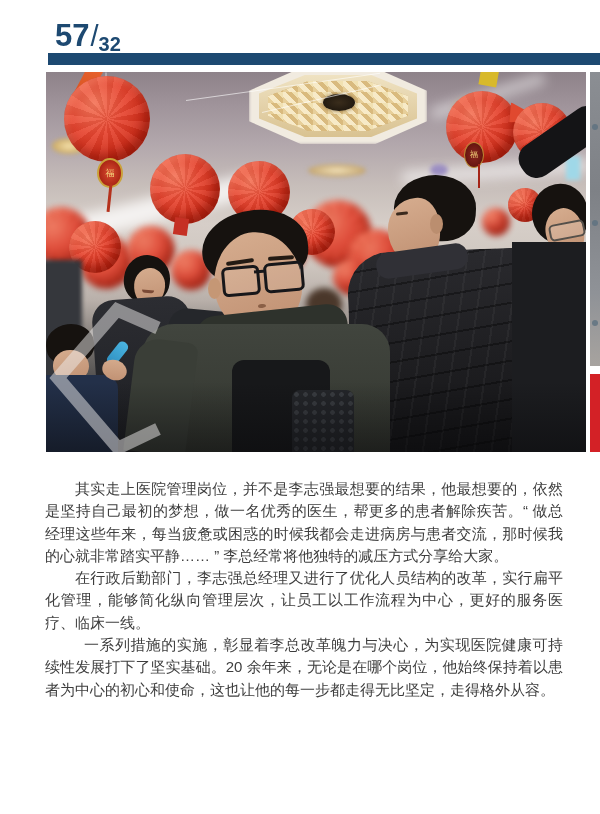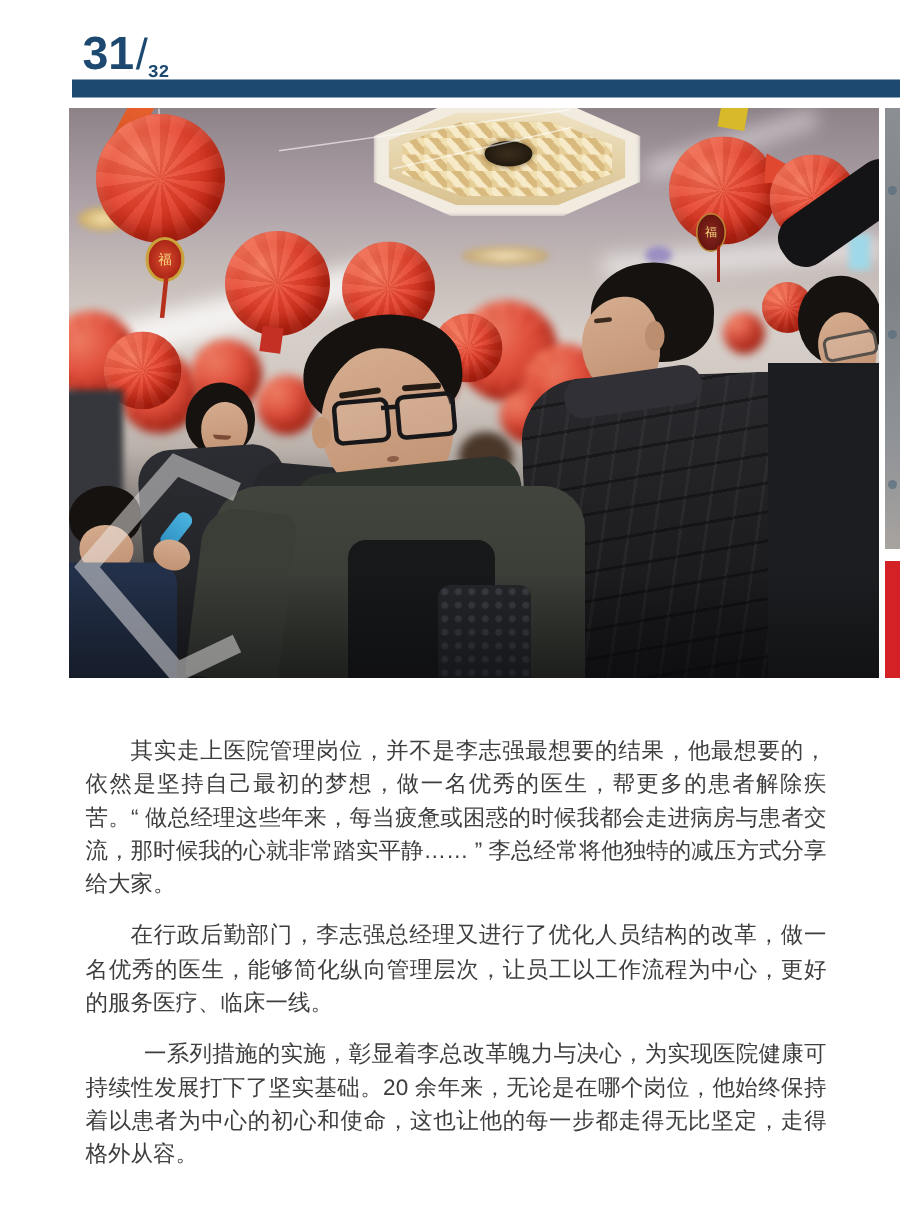--- a/index.html
+++ b/index.html
@@ -4,21 +4,21 @@
 <style>
   html,body{margin:0;padding:0;background:#ffffff;}
   #page{
     position:relative;width:600px;height:814px;background:#ffffff;
     overflow:hidden;font-family:"Liberation Sans","DejaVu Sans",sans-serif;
   }
   
   #pageno{position:absolute;left:55px;top:18px;color:#1d4971;white-space:nowrap;}
   #pageno .big{font-size:31px;font-weight:700;letter-spacing:0;}
   #pageno .slash{font-size:29px;font-weight:400;margin-left:1px;}
-  #pageno .small{font-size:12px;font-weight:700;vertical-align:-5px;font-family:Liberation Mono, monospace;}
+  #pageno .small{font-size:20px;font-weight:700;vertical-align:-5px;}
   #topbar{position:absolute;left:48px;top:53px;width:552px;height:12px;background:#1d4971;}
 
   
   #photo{position:absolute;left:46px;top:72px;width:540px;height:380px;overflow:hidden;
     background:linear-gradient(180deg,#8e8289 0%,#a0949b 9%,#b2a7ac 19%,#c7beba 30%,
       #d6cec8 40%,#cfc7c0 50%,#b9b0aa 60%,#77726e 72%,#403f40 85%,#27282a 100%);}
   .abs{position:absolute;}
 
   
   .cove{background:rgba(255,255,255,.75);filter:blur(6px);border-radius:10px;}
@@ -38,37 +38,37 @@
   .medal{position:absolute;border-radius:50%;display:flex;align-items:center;justify-content:center;}
   .fu{font-size:9px;color:#f3d77c;line-height:1;}
 
   
   .skin{background:linear-gradient(165deg,#d6ad8f,#bf8f71);}
   .hairblk{background:#16120f;}
 
   
   #article{position:absolute;left:45px;top:478px;width:518px;color:#3e3e3e;
     font-size:15px;line-height:22.3px;text-align:justify;}
-  #article p{margin:12px;text-indent:2em;}
+  #article p{margin:0;text-indent:2em;}
   #article p.p4{text-indent:2.6em;}
 
   
   #sliver-top{position:absolute;left:590px;top:72px;width:10px;height:294px;
     background:linear-gradient(180deg,#8b8e93 0%,#7e8186 40%,#8f9297 75%,#a7a39f 100%);}
   #sliver-top .dot{position:absolute;left:2px;width:6px;height:6px;border-radius:50%;
     background:#5d707f;opacity:.8;}
   #sliver-red{position:absolute;left:590px;top:374px;width:10px;height:78px;background:#d32126;}
 </style>
 </head>
 <body>
 
 <div id="page">
 
   <div id="pageno">
-    <span class="big">31</span><span class="slash">/</span><span class="small">32</span>
+    <span class="big">57</span><span class="slash">/</span><span class="small">32</span>
   </div>
 
   <div id="topbar"></div>
 
   <div id="photo">
 
     <div class="abs cove" style="left:-25px;top:128px;width:245px;height:24px;transform:rotate(-14deg);"></div>
     <div class="abs cove" style="left:355px;top:92px;width:190px;height:15px;transform:rotate(-4deg);opacity:.7;"></div>
     <div class="abs cove" style="left:382px;top:18px;width:120px;height:12px;transform:rotate(-18deg);opacity:.6;"></div>
 
@@ -194,17 +194,17 @@
 
   <div id="sliver-top">
     <div class="dot" style="top:52px;"></div>
     <div class="dot" style="top:148px;"></div>
     <div class="dot" style="top:248px;"></div>
   </div>
   <div id="sliver-red"></div>
 
   <div id="article">
     <p>其实走上医院管理岗位，并不是李志强最想要的结果，他最想要的，依然是坚持自己最初的梦想，做一名优秀的医生，帮更多的患者解除疾苦。“ 做总经理这些年来，每当疲惫或困惑的时候我都会走进病房与患者交流，那时候我的心就非常踏实平静…… ” 李总经常将他独特的减压方式分享给大家。</p>
-    <p>在行政后勤部门，李志强总经理又进行了优化人员结构的改革，做一名优秀的医生，能够简化纵向管理层次，让员工以工作流程为中心，更好的服务医疗、临床一线。</p>
+    <p>在行政后勤部门，李志强总经理又进行了优化人员结构的改革，实行扁平化管理，能够简化纵向管理层次，让员工以工作流程为中心，更好的服务医疗、临床一线。</p>
     <p class="p4">一系列措施的实施，彰显着李总改革魄力与决心，为实现医院健康可持续性发展打下了坚实基础。20 余年来，无论是在哪个岗位，他始终保持着以患者为中心的初心和使命，这也让他的每一步都走得无比坚定，走得格外从容。</p>
   </div>
 
 </div>
 
 </body></html>

